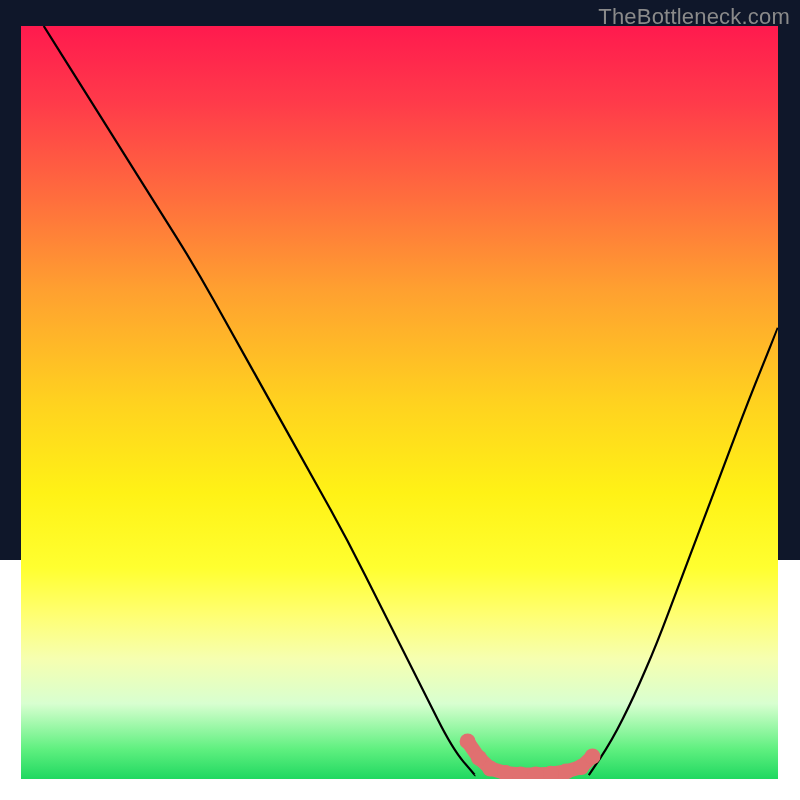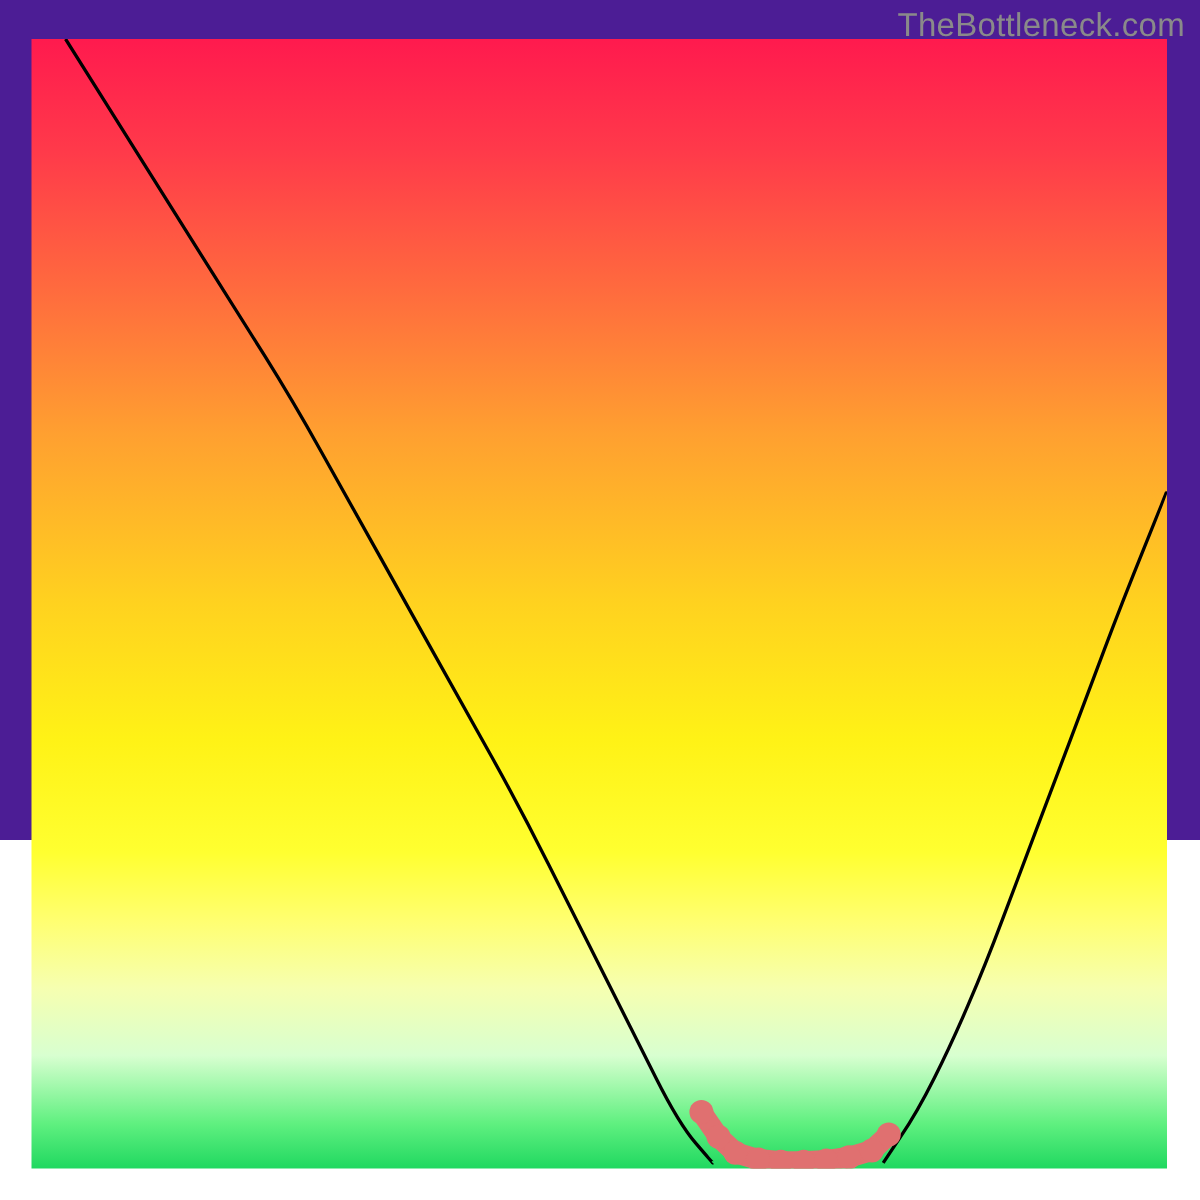--- a/index.html
+++ b/index.html
@@ -1,21 +1,21 @@
 <!DOCTYPE html>
 <html><head>
 <meta charset="utf-8">
 <style>
   * { margin: 0; padding: 0; box-sizing: border-box; }
   html, body { width: 800px; height: 800px; overflow: hidden; background: #fff; }
   .frame {
     position: relative;
     width: 800px;
     height: 560px;
-    background: #4c1d95;
+    background: #0f172a;
   }
   .plot-area {
     position: absolute;
     left: 21px;
     top: 26px;
     width: 757px;
     height: 753px;
     background: linear-gradient(to bottom,
       #ff1a4e 0%,
       #ff3a4a 10%,

